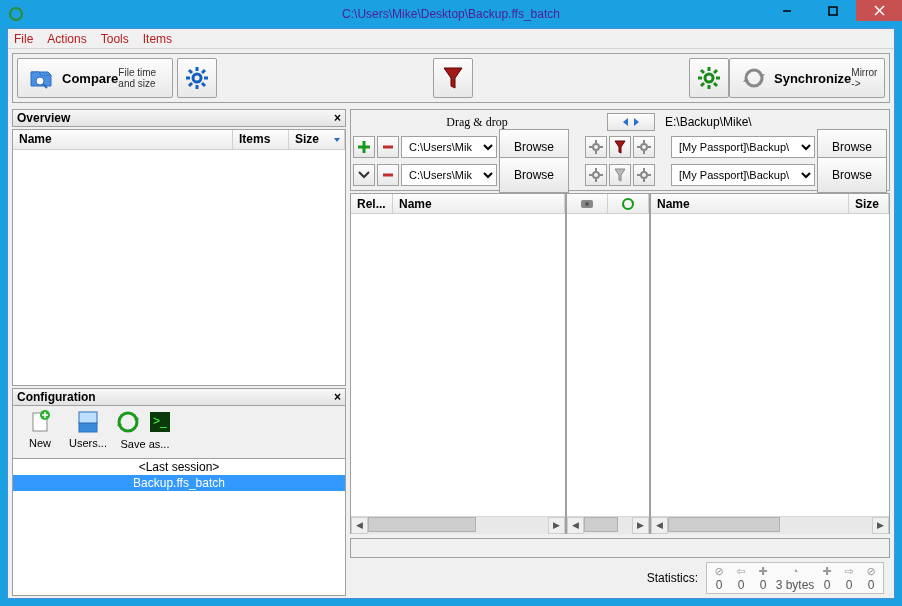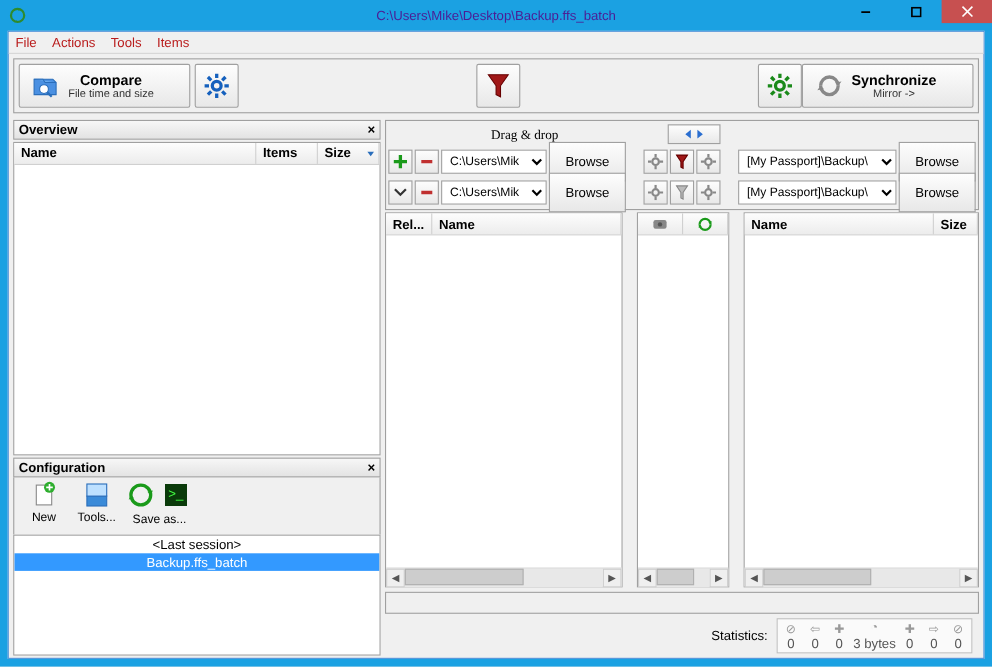--- a/index.html
+++ b/index.html
@@ -19,21 +19,21 @@
 
 
 .menubar { height: 20px; background: #f0f0f0; display: flex; align-items: center; padding-left: 6px; gap: 14px; border-bottom: 1px solid #d4d4d4; }
 .menubar span { color: #b91c1c; }
 
 
 .maintb { height: 50px; background: #f0f0f0; border: 1px solid #a0a0a0; margin: 4px 4px 2px 4px; display: flex; align-items: center; padding: 4px; position: relative; }
 .bigbtn { height: 40px; border: 1px solid #a0a0a0; background: linear-gradient(#fdfdfd,#e8e8e8); display: flex; align-items: center; padding: 0 10px; gap: 6px; border-radius: 2px; }
 .bigbtn.compare { width: 156px; }
 .bigbtn .bigicon { width: 28px; height: 28px; display: flex; align-items: center; justify-content: center; }
-.bigbtn .txt { display:flex; flex-direction:column; align-items:center; }
+.bigbtn .txt { display:flex; flex-direction:row; align-items:center; }
 .bigbtn .txt .t { font-weight: bold; font-size: 13px; }
 .bigbtn .txt .s { font-size: 10px; color: #333; }
 .iconbtn { width: 40px; height: 40px; border: 1px solid #a0a0a0; background: linear-gradient(#fdfdfd,#e8e8e8); display:flex; align-items:center; justify-content:center; border-radius:2px; margin-left:4px; }
 .maintb .center { position:absolute; left:50%; transform:translateX(-50%); }
 .maintb .right { position:absolute; right:4px; display:flex; align-items:center; gap:0; }
 .bigbtn.sync { width: 156px; }
 
 
 .bodyarea { position:absolute; top: 78px; left:0; right:0; bottom: 0; display:flex; }
 .leftcol { width: 340px; display:flex; flex-direction:column; padding: 2px 2px 2px 4px; gap:2px; }
@@ -43,21 +43,21 @@
 .panelhdr { height: 18px; background: linear-gradient(#f7f7f7,#e3e3e3); border:1px solid #a0a0a0; display:flex; align-items:center; padding:0 4px; font-weight:bold; position:relative; }
 .panelhdr .x { position:absolute; right:4px; font-family: Arial; font-weight: bold; }
 
 
 .ovgrid { flex:1; border:1px solid #a0a0a0; background:#fff; display:flex; flex-direction:column; }
 .ghdr { height:20px; display:flex; background: linear-gradient(#fdfdfd,#ececec); border-bottom:1px solid #d0d0d0; }
 .ghdr div { border-right:1px solid #d0d0d0; padding:2px 6px; font-weight:bold; position:relative; }
 .ghdr .sort::after { content:''; position:absolute; right:4px; top:8px; border-left:3px solid transparent; border-right:3px solid transparent; border-top:4px solid #2a6ebb; }
 
 
-.cfgpanel { height: 180px; display:flex; flex-direction:column; }
+.cfgpanel { height: 208px; display:flex; flex-direction:column; }
 .cfgtb { height:52px; background:#f0f0f0; border-left:1px solid #a0a0a0; border-right:1px solid #a0a0a0; display:flex; align-items:flex-start; padding:2px 4px; gap:2px; }
 .cfgitem { width:46px; height:48px; display:flex; flex-direction:column; align-items:center; gap:1px;}
 .cfgitem .ic { width:28px; height:28px; display:flex; align-items:center; justify-content:center; }
 .cfgitem .lb { font-size:11px; }
 .cfglist { flex:1; background:#fff; border:1px solid #a0a0a0; overflow:hidden; }
 .cfglist div { padding:1px 4px;text-align:center; }
 .cfglist .sel { background:#3399ff; color:#fff; }
 
 
 .pathbar { border:1px solid #a0a0a0; background:#f0f0f0; padding:2px; margin-bottom:2px; }
@@ -65,21 +65,21 @@
 .dragdrop { flex: 0 0 248px; text-align:center;font-family:Liberation Serif, serif; }
 .swap { width: 48px; height:18px; border:1px solid #a0a0a0; background:linear-gradient(#fdfdfd,#e8e8e8); margin: 0 6px; display:flex; align-items:center; justify-content:center; }
 .destlbl { flex:1; padding-left:4px; }
 .pathrow { display:flex; align-items:center; height:26px; gap:2px; margin-top:2px; }
 .sqbtn { width:22px; height:22px; border:1px solid #a0a0a0; background:linear-gradient(#fdfdfd,#e8e8e8); display:flex; align-items:center; justify-content:center; }
 .pathsel { height:22px; border:1px solid #a0a0a0; background:#fff; padding:0 3px; font-size:11px; }
 .browse { height:36px; border:1px solid #a0a0a0; background:linear-gradient(#fdfdfd,#e8e8e8); padding: 0 14px; }
 .spacer12 { width:12px; }
 
 
-.cmparea { flex:1; display:flex; gap:13px; min-height:0; }
+.cmparea { flex:1; display:flex; gap:0; min-height:0; }
 .cmpcol { border:1px solid #a0a0a0; background:#fff; display:flex; flex-direction:column; position:relative; }
 .cmpcol.left { flex: 0 0 216px; }
 .cmpcol.mid { flex: 0 0 84px; }
 .cmpcol.right { flex: 1; }
 .chdr { height:20px; display:flex; background: linear-gradient(#fdfdfd,#ececec); border-bottom:1px solid #d0d0d0; }
 .chdr div { border-right:1px solid #d0d0d0; padding:2px 6px; font-weight:bold; display:flex; align-items:center; justify-content:flex-start;}
 .cmpbody { flex:1; }
 .hscroll { height:17px; background:#f0f0f0; border-top:1px solid #d8d8d8; display:flex; align-items:center; }
 .hscroll .ar { width:17px; height:17px; background:#efefef; border:1px solid #cdcdcd; display:flex; align-items:center; justify-content:center; font-size:9px; color:#555;}
 .hscroll .track { flex:1; background:#e8e8e8; height:17px; position:relative; }
@@ -245,21 +245,21 @@
               </div>
             <div class="lb">New</div>
           </div>
           <div class="cfgitem">
             <div class="ic">
                 <svg width="26" height="26">
                   <rect x="4" y="14" width="18" height="9" fill="#3a8ad8" stroke="#2a6ebb"></rect>
                   <rect x="4" y="3" width="18" height="11" fill="#bde0ff" stroke="#2a6ebb"></rect>
                 </svg>
               </div>
-            <div class="lb">Tools...</div>
+            <div class="lb">Users...</div>
           </div>
           <div class="cfgitem" style="width:30px">
             <div class="ic">
                 <svg width="26" height="26">
                   <path d="M4 13 A9 9 0 0 1 22 13" fill="none" stroke="#1a9a1a" stroke-width="3"></path>
                   <path d="M22 13 L24 9 L19 10 Z" fill="#1a9a1a"></path>
                   <path d="M22 13 A9 9 0 0 1 4 13" fill="none" stroke="#1a9a1a" stroke-width="3"></path>
                   <path d="M4 13 L2 17 L7 16 Z" fill="#1a9a1a"></path>
                 </svg>
               </div>
@@ -287,20 +287,21 @@
 
       <div class="pathbar">
         <div class="pathrow1">
           <div class="dragdrop">Drag &amp; drop</div>
           <div class="swap">
             <svg width="18" height="12">
                 <path d="M1 6 L6 2 L6 10 Z" fill="#2a6ed0"></path>
                 <path d="M17 6 L12 2 L12 10 Z" fill="#2a6ed0"></path>
               </svg>
           </div>
+          <div class="destlbl">E:\Backup\Mike\</div>
         </div>
 
         <div class="pathrow">
           <div class="sqbtn">
               <svg width="14" height="14">
                 <line x1="7" y1="1" x2="7" y2="13" stroke="#1a9a1a" stroke-width="3"></line>
                 <line x1="1" y1="7" x2="13" y2="7" stroke="#1a9a1a" stroke-width="3"></line>
               </svg>
             </div>
           <div class="sqbtn">

